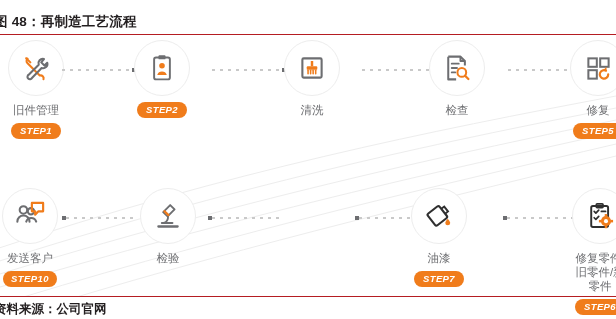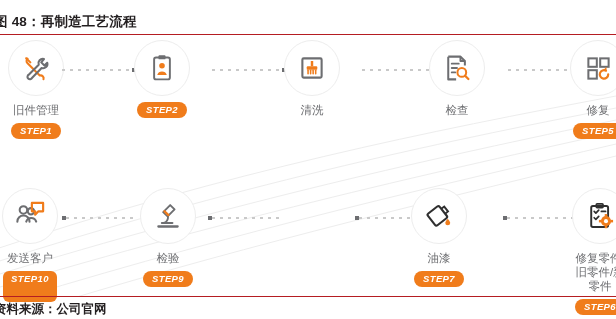--- a/index.html
+++ b/index.html
@@ -53,21 +53,21 @@
     font-weight:400;
   }
   .badge{
     display:inline-block;margin-top:6px;
     padding:2px 9px 3px;border-radius:9px;
     background:#f07c1b;color:#ffffff;
     font-size:9.5px;font-weight:700;letter-spacing:.4px;
     line-height:11px;
     font-style:italic;
   }
-  .badge.wide{padding:2px 8px 18px;border-radius:6px;}
+  .badge.wide{padding:2px 8px 3px;}
 
   
   .conn{
     position:absolute;top:29px;height:6px;
     display:flex;align-items:center;
   }
   .conn .dots{
     flex:1;height:2px;
     background-image:linear-gradient(to right,#c9c9c9 0 3px,transparent 3px 8px);
     background-size:8px 2px;background-repeat:repeat-x;
@@ -218,21 +218,20 @@
     <div class="circle">
       <svg width="28" height="28" viewBox="0 0 32 32">
         <path d="M18.5 3.5 l5 5 -8 8 -5-5 z" fill="none" stroke="#6d6e71" stroke-width="2.2" stroke-linejoin="round"></path>
         <path d="M12 10.5 l4.5 4.5" stroke="#f07c1b" stroke-width="2.6" stroke-linecap="round"></path>
         <path d="M16 17 a7 7 0 0 1-5 7" fill="none" stroke="#6d6e71" stroke-width="2.2" stroke-linecap="round"></path>
         <path d="M9 24 h12" stroke="#6d6e71" stroke-width="2.4" stroke-linecap="round"></path>
         <path d="M5 28 h22" stroke="#6d6e71" stroke-width="2.6" stroke-linecap="round"></path>
       </svg>
     </div>
     <div class="node-label">检验</div>
-    <div class="badge">STEP9</div>
   </div>
 
   <div class="conn rtl" style="left:208px;width:74px">
     <div class="dots"></div>
     <div class="cap"></div>
   </div>
 
 
   <div class="conn rtl" style="left:355px;width:74px">
     <div class="dots"></div>

